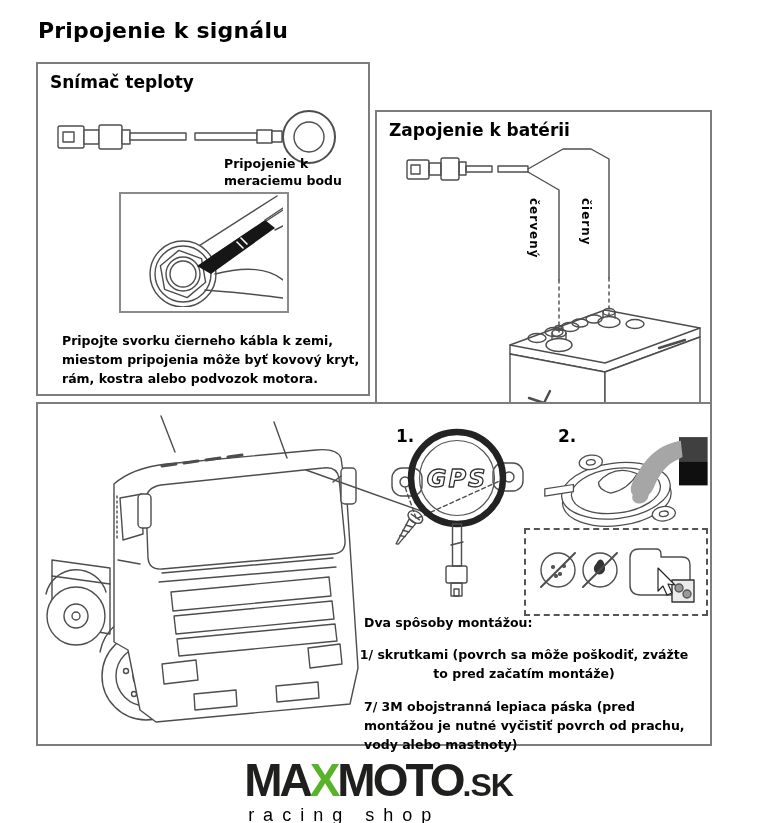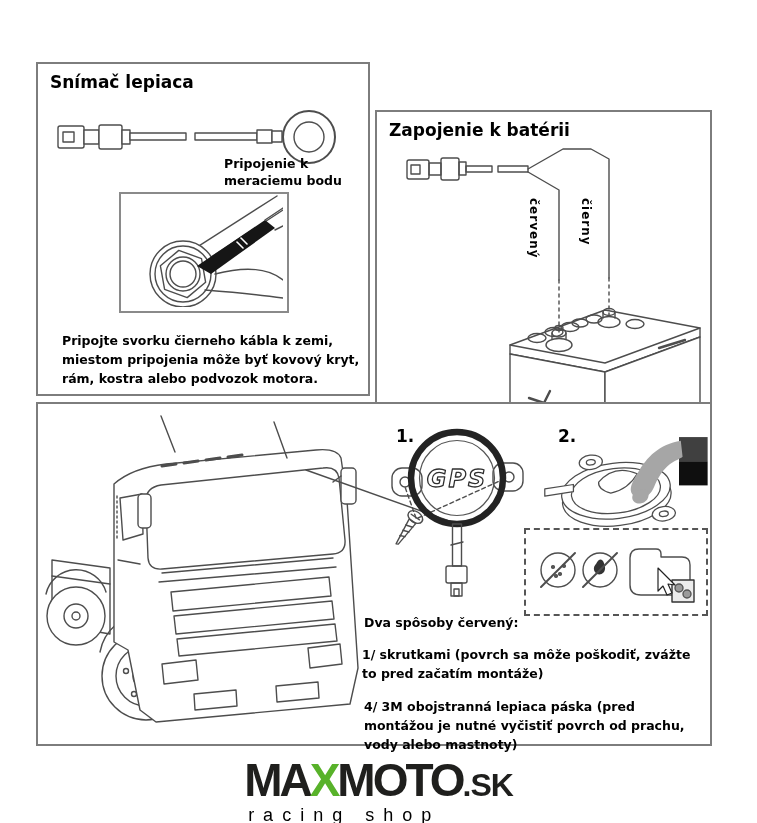--- a/index.html
+++ b/index.html
@@ -25,23 +25,24 @@
   .wordmark .x-green{color:#58b22a;}
   .wordmark .tld{font-size:32px;letter-spacing:-1px;text-transform:uppercase;}
   .tagline{font-family:"Liberation Sans",sans-serif;font-size:18px;color:#000000;
            letter-spacing:9px;margin-top:4px;padding-left:4px;}
 </style>
 </head>
 <body>
 
 <div class="page">
 
+  <div class="page-title">Pripojenie k signálu</div>
 
   <div class="panel panel-temp">
-    <div class="panel-title">Snímač lepiaca</div>
+    <div class="panel-title">Snímač teploty</div>
 
     <svg style="position:absolute;left:18px;top:40px" width="300" height="66" viewBox="0 0 300 66">
       <g class="lineart" fill="#fff">
         <rect x="2" y="22" width="26" height="22" rx="2" fill="#fff"></rect>
         <rect x="7" y="28" width="11" height="10" fill="#fff"></rect>
         <rect x="28" y="26" width="15" height="14" fill="#fff"></rect>
         <rect x="43" y="21" width="23" height="24" rx="2" fill="#fff"></rect>
         <rect x="66" y="26" width="8" height="14" fill="#fff"></rect>
         <rect x="74" y="29" width="56" height="7" fill="#fff"></rect>
         <rect x="139" y="29" width="62" height="7" fill="#fff"></rect>
@@ -246,23 +247,23 @@
           <path d="M57,57 L91,23" stroke-width="2"></path>
           <path d="M104,28 q0,-9 9,-9 h17 q5,0 5,5 v3 h21 q8,0 8,8 v22 q0,8 -8,8 h-41 q-11,0 -11,-10 z" fill="#fff"></path>
           <rect x="146" y="50" width="22" height="22" fill="#ececec" stroke="#333"></rect>
           <circle cx="153" cy="58" r="4" fill="#9a9a9a" stroke="#555"></circle>
           <circle cx="161" cy="64" r="4" fill="#9a9a9a" stroke="#555"></circle>
           <path d="M132,38 L149,55 L142,54 L146,63 L141,65 L137,56 L132,61 Z" fill="#fff" stroke="#222" stroke-width="1.2"></path>
         </g>
       </svg>
     </div>
 
-    <div class="note" style="left:326px;top:210px;width:340px;">Dva spôsoby červený:</div>
-    <div class="note" style="left:324px;top:242px;width:344px;">1/ skrutkami (povrch sa môže poškodiť, zvážte to pred začatím montáže)</div>
-    <div class="note" style="left:326px;top:294px;width:344px;">4/ 3M obojstranná lepiaca páska (pred montážou je nutné vyčistiť povrch od prachu, vody alebo mastnoty)</div>
+    <div class="note" style="left:326px;top:210px;width:340px;">Dva spôsoby montážou:</div>
+    <div class="note" style="left:314px;top:242px;width:344px;text-align:center;">1/ skrutkami (povrch sa môže poškodiť, zvážte to pred začatím montáže)</div>
+    <div class="note" style="left:326px;top:294px;width:344px;">7/ 3M obojstranná lepiaca páska (pred montážou je nutné vyčistiť povrch od prachu, vody alebo mastnoty)</div>
   </div>
 
   <div class="logo">
     <div class="logo-inner">
       <div class="wordmark"><span>MA</span><span class="x-green">X</span><span>MOTO</span><span class="tld">.sk</span></div>
       <div class="tagline">racing shop</div>
     </div>
   </div>
 
 </div>

